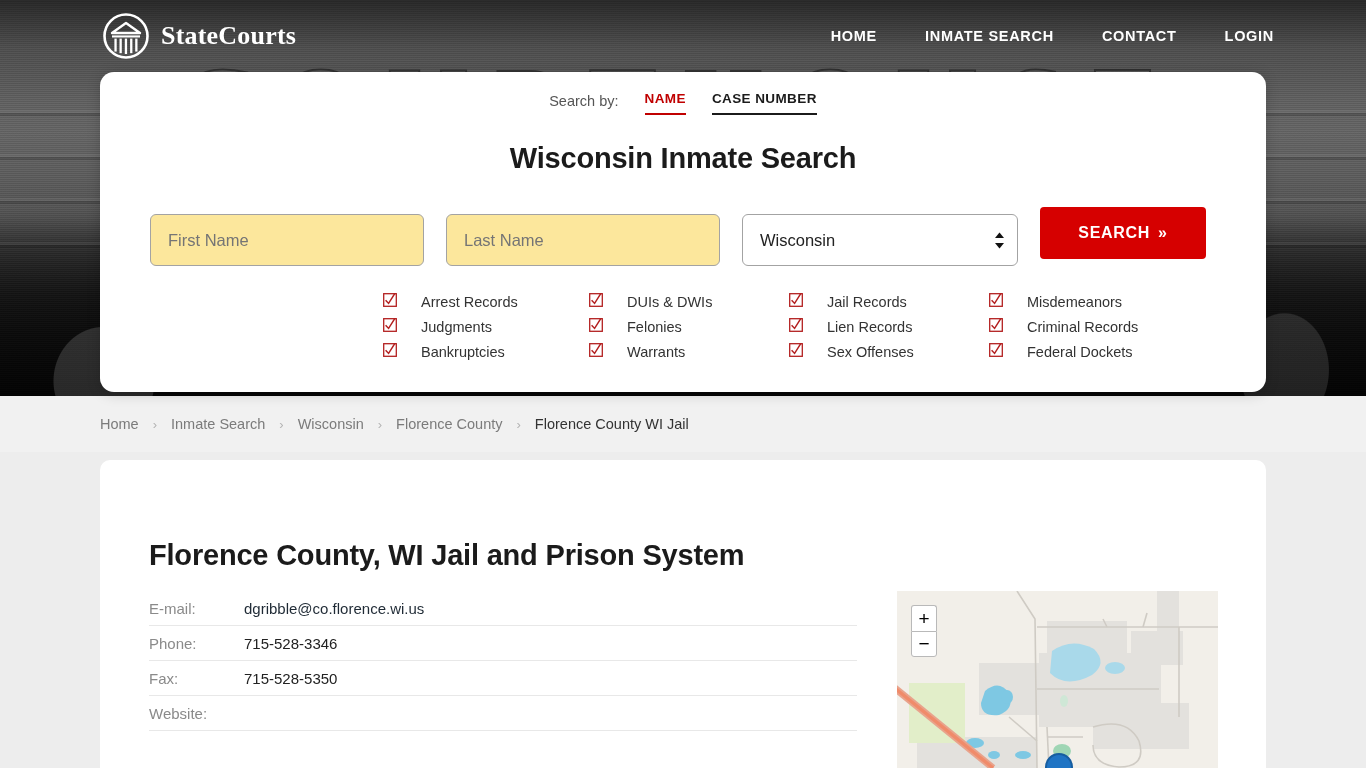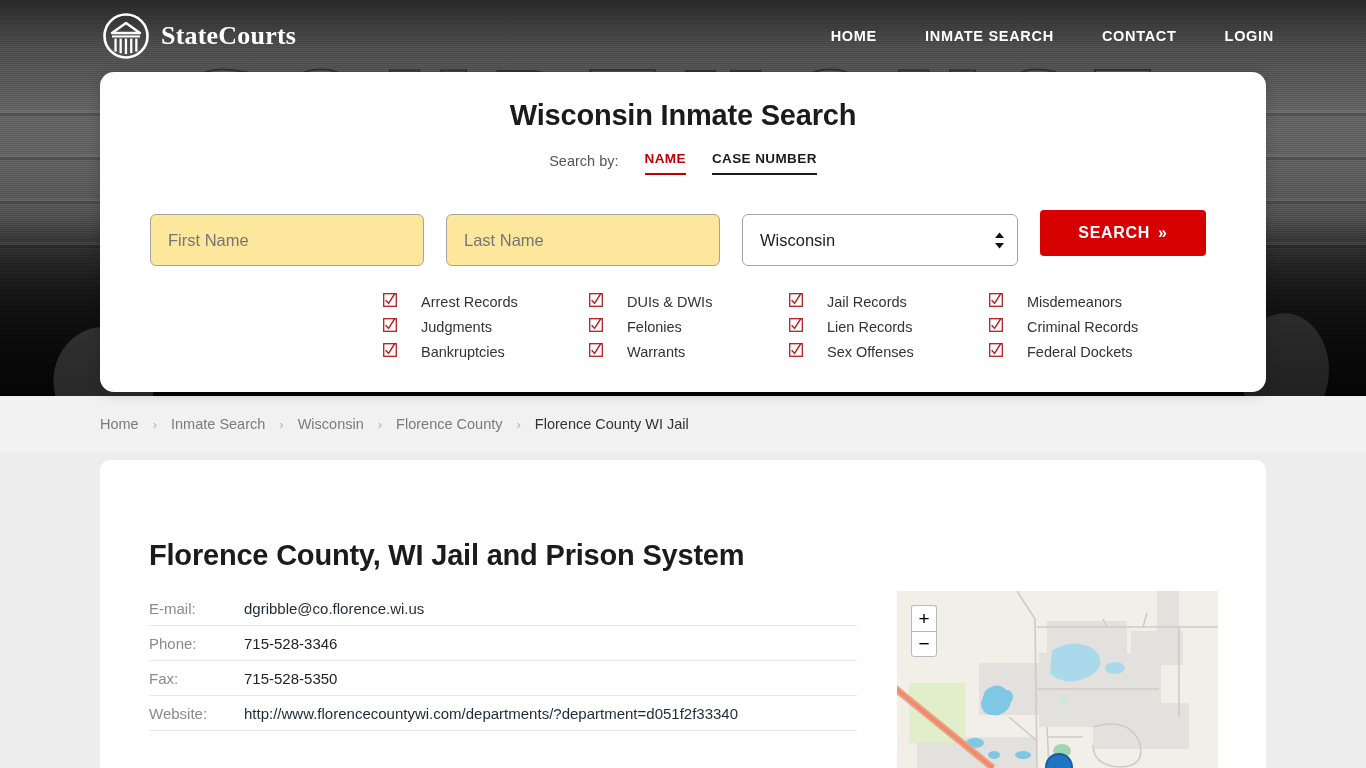--- a/index.html
+++ b/index.html
@@ -108,21 +108,21 @@
     display:flex; align-items:center;margin-top:14px;
   }
   #f-first { width:274px; }
   #f-last  { width:274px; }
   #f-state {
     width:276px; background:#fff; color:#222; position:relative;
     justify-content:space-between; padding-right:12px;
   }
   .stepper { display:flex; flex-direction:column; gap:3px; line-height:0; }
   #btn-search {
-    width:166px; height:46px; background:#d60000; border:none; border-radius:4px;
+    width:166px; height:52px; background:#d60000; border:none; border-radius:4px;
     color:#fff; font-size:16px; font-weight:bold; letter-spacing:.7px;
     cursor:pointer; display:flex; align-items:center; justify-content:center; gap:8px;
     font-family:"Liberation Sans", sans-serif;
   }
 
   #sc-checks {
     display:grid; grid-template-columns:206px 200px 200px 200px;
     margin:27px 0 0 283px; row-gap:8px;
   }
   .chk { display:flex; align-items:center; gap:24px; font-size:14.5px; color:#333; cursor:pointer; }
@@ -197,27 +197,27 @@
   </a>
   <nav id="mainnav">
     <a class="navitem">HOME</a>
     <a class="navitem">INMATE SEARCH</a>
     <a class="navitem">CONTACT</a>
     <a class="navitem">LOGIN</a>
   </nav>
 </div>
 
 <div id="searchcard">
-  <div id="sc-title">Wisconsin Inmate Search</div>
-
   <div id="sc-tabs">
     <span id="sc-searchby">Search by:</span>
     <span class="sc-tab active">NAME</span>
     <span class="sc-tab inactive">CASE NUMBER</span>
   </div>
+
+  <div id="sc-title">Wisconsin Inmate Search</div>
 
   <div id="sc-form">
     <input class="fld" id="f-first" placeholder="First Name" style="">
     <input class="fld" id="f-last" placeholder="Last Name" style="">
     <div class="fld" id="f-state">
       <span>Wisconsin</span>
       <span class="stepper">
         <svg width="11" height="7" viewBox="0 0 11 7">
             <path d="M5.5 0.6 L10 6 L1 6 Z" fill="#111"></path>
           </svg>
@@ -357,21 +357,20 @@
       <div class="irow">
         <span class="ilabel">Phone:</span>
         <span class="ivalue"><span>715-528-3346</span></span>
       </div>
       <div class="irow">
         <span class="ilabel">Fax:</span>
         <span class="ivalue"><span>715-528-5350</span></span>
       </div>
       <div class="irow">
         <span class="ilabel">Website:</span>
-        <span class="ivalue"><a>http://www.florencecountywi.com/departments/?department=d051f2f33340</a></span>
       </div>
     </div>
 
   <div id="map">
     <svg width="321" height="177" viewBox="0 0 321 177">
       <rect width="321" height="177" fill="#f2efe9"></rect>
       <rect x="82" y="72" width="62" height="52" fill="#e3e1dd"></rect>
       <rect x="142" y="62" width="122" height="74" fill="#e3e1dd"></rect>
       <rect x="150" y="30" width="80" height="34" fill="#e3e1dd"></rect>
       <rect x="234" y="40" width="52" height="34" fill="#e3e1dd"></rect>

